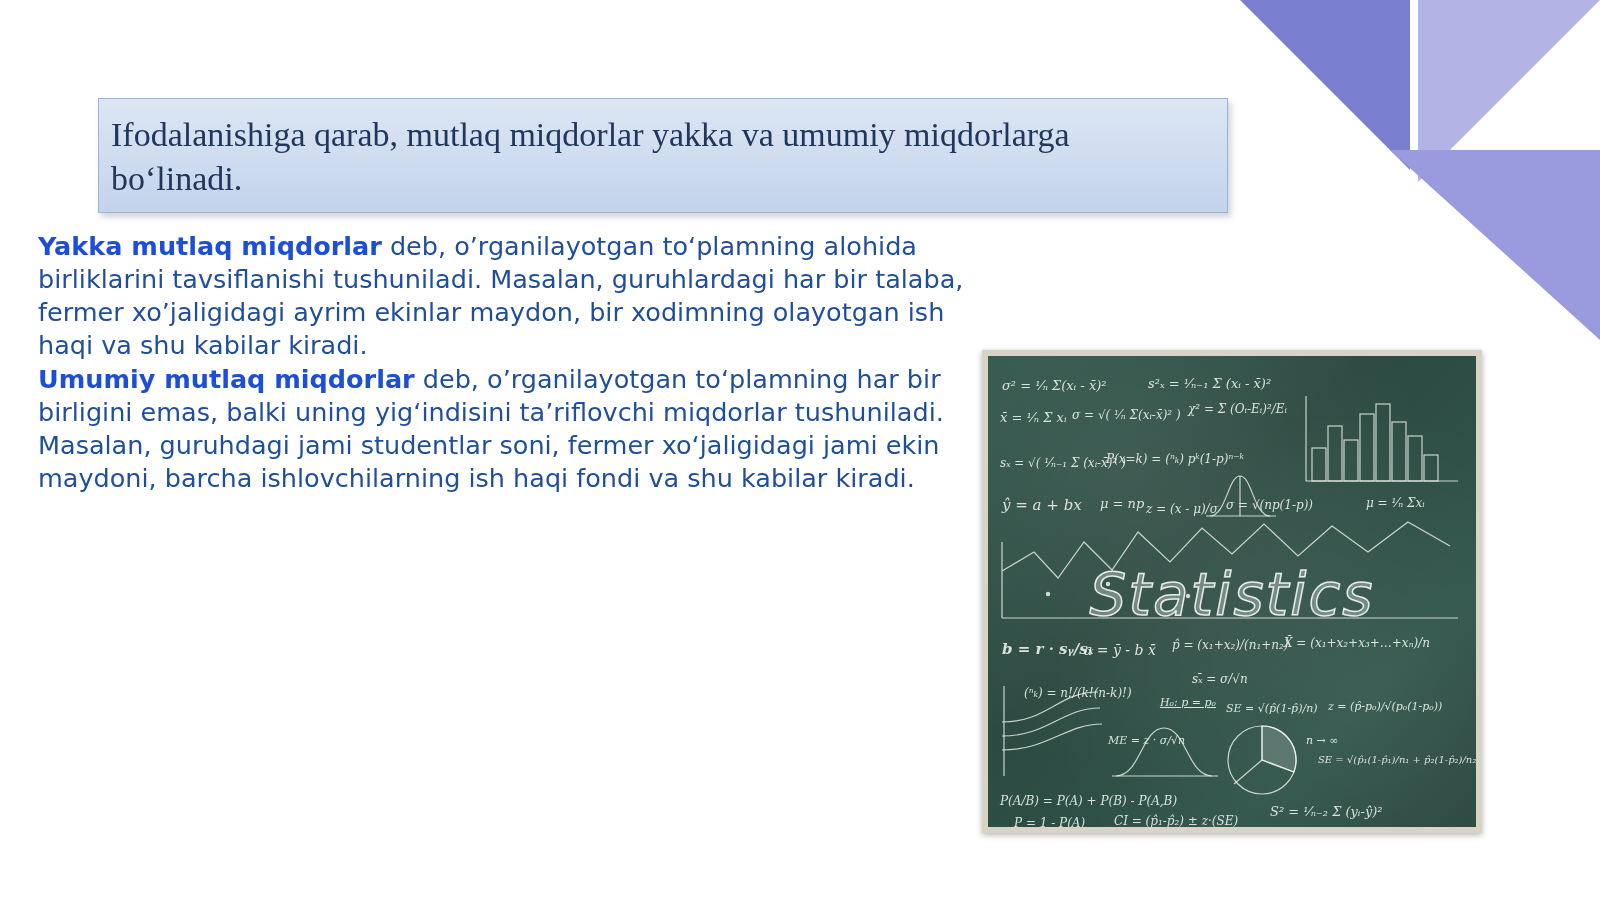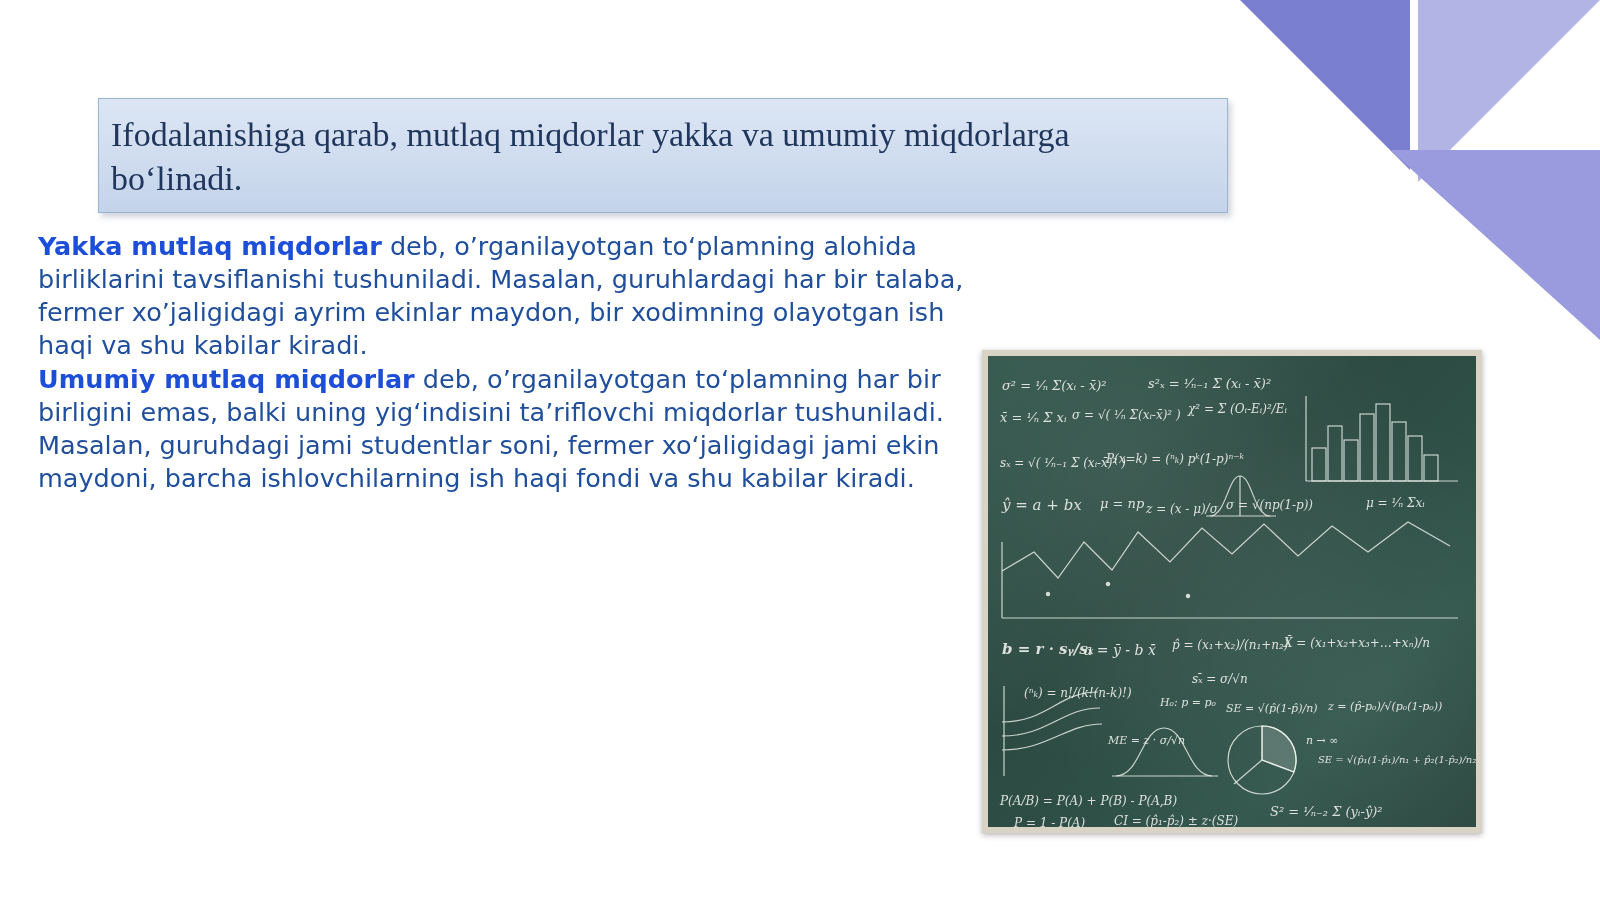--- a/index.html
+++ b/index.html
@@ -212,28 +212,29 @@
   <div class="formula" style="left:84px;  top:52px;  font-size:12px;">σ = √( ¹⁄ₙ Σ(xᵢ-x̄)² )</div>
   <div class="formula" style="left:200px; top:46px;  font-size:12px;">χ² = Σ (Oᵢ-Eᵢ)²/Eᵢ</div>
   <div class="formula" style="left:12px;  top:100px; font-size:12px;">sₓ = √( ¹⁄ₙ₋₁ Σ (xᵢ-x̄)² )</div>
   <div class="formula" style="left:118px; top:96px;  font-size:12px;">P(x=k) = (ⁿₖ) pᵏ(1-p)ⁿ⁻ᵏ</div>
   <div class="formula" style="left:14px;  top:140px; font-size:15px;">ŷ = a + bx</div>
   <div class="formula" style="left:112px; top:140px; font-size:13px;">μ = np</div>
   <div class="formula" style="left:158px; top:146px; font-size:12px;">z = (x - μ)/σ</div>
   <div class="formula" style="left:238px; top:142px; font-size:12px;">σ = √(np(1-p))</div>
   <div class="formula" style="left:378px; top:140px; font-size:12px;">μ = ¹⁄ₙ Σxᵢ</div>
 
+  <div class="chalk-word">Statistics</div>
 
   <div class="formula" style="left:14px;  top:284px; font-size:15px;font-weight:bold;">b = r · sᵧ/sₓ</div>
   <div class="formula" style="left:96px;  top:286px; font-size:14px;">a = ȳ - b x̄</div>
   <div class="formula" style="left:184px; top:282px; font-size:12px;">p̂ = (x₁+x₂)/(n₁+n₂)</div>
   <div class="formula" style="left:296px; top:280px; font-size:12px;">X̄ = (x₁+x₂+x₃+…+xₙ)/n</div>
   <div class="formula" style="left:204px; top:316px; font-size:12px;">sₓ̄ = σ/√n</div>
   <div class="formula" style="left:36px;  top:330px; font-size:12px;">(ⁿₖ) = n!/(k!(n-k)!)</div>
-  <div class="formula" style="left:172px; top:340px; font-size:11px;">H₀: p = p₀</div>
+  <div class="formula" style="left:172px; top:340px; font-size:11px;text-decoration:underline;">H₀: p = p₀</div>
   <div class="formula" style="left:238px; top:346px; font-size:11px;">SE = √(p̂(1-p̂)/n)</div>
   <div class="formula" style="left:340px; top:344px; font-size:11px;">z = (p̂-p₀)/√(p₀(1-p₀))</div>
   <div class="formula" style="left:120px; top:378px; font-size:11px;">ME = z · σ/√n</div>
   <div class="formula" style="left:318px; top:378px; font-size:11px;">n → ∞</div>
   <div class="formula" style="left:330px; top:398px; font-size:10px;">SE = √(p̂₁(1-p̂₁)/n₁ + p̂₂(1-p̂₂)/n₂)</div>
   <div class="formula" style="left:12px;  top:438px; font-size:12px;">P(A/B) = P(A) + P(B) - P(A,B)</div>
   <div class="formula" style="left:26px;  top:460px; font-size:12px;">P = 1 - P(A)</div>
   <div class="formula" style="left:126px; top:458px; font-size:12px;">CI = (p̂₁-p̂₂) ± z·(SE)</div>
   <div class="formula" style="left:282px; top:448px; font-size:13px;">S² = ¹⁄ₙ₋₂ Σ (yᵢ-ŷ)²</div>
 </div>

